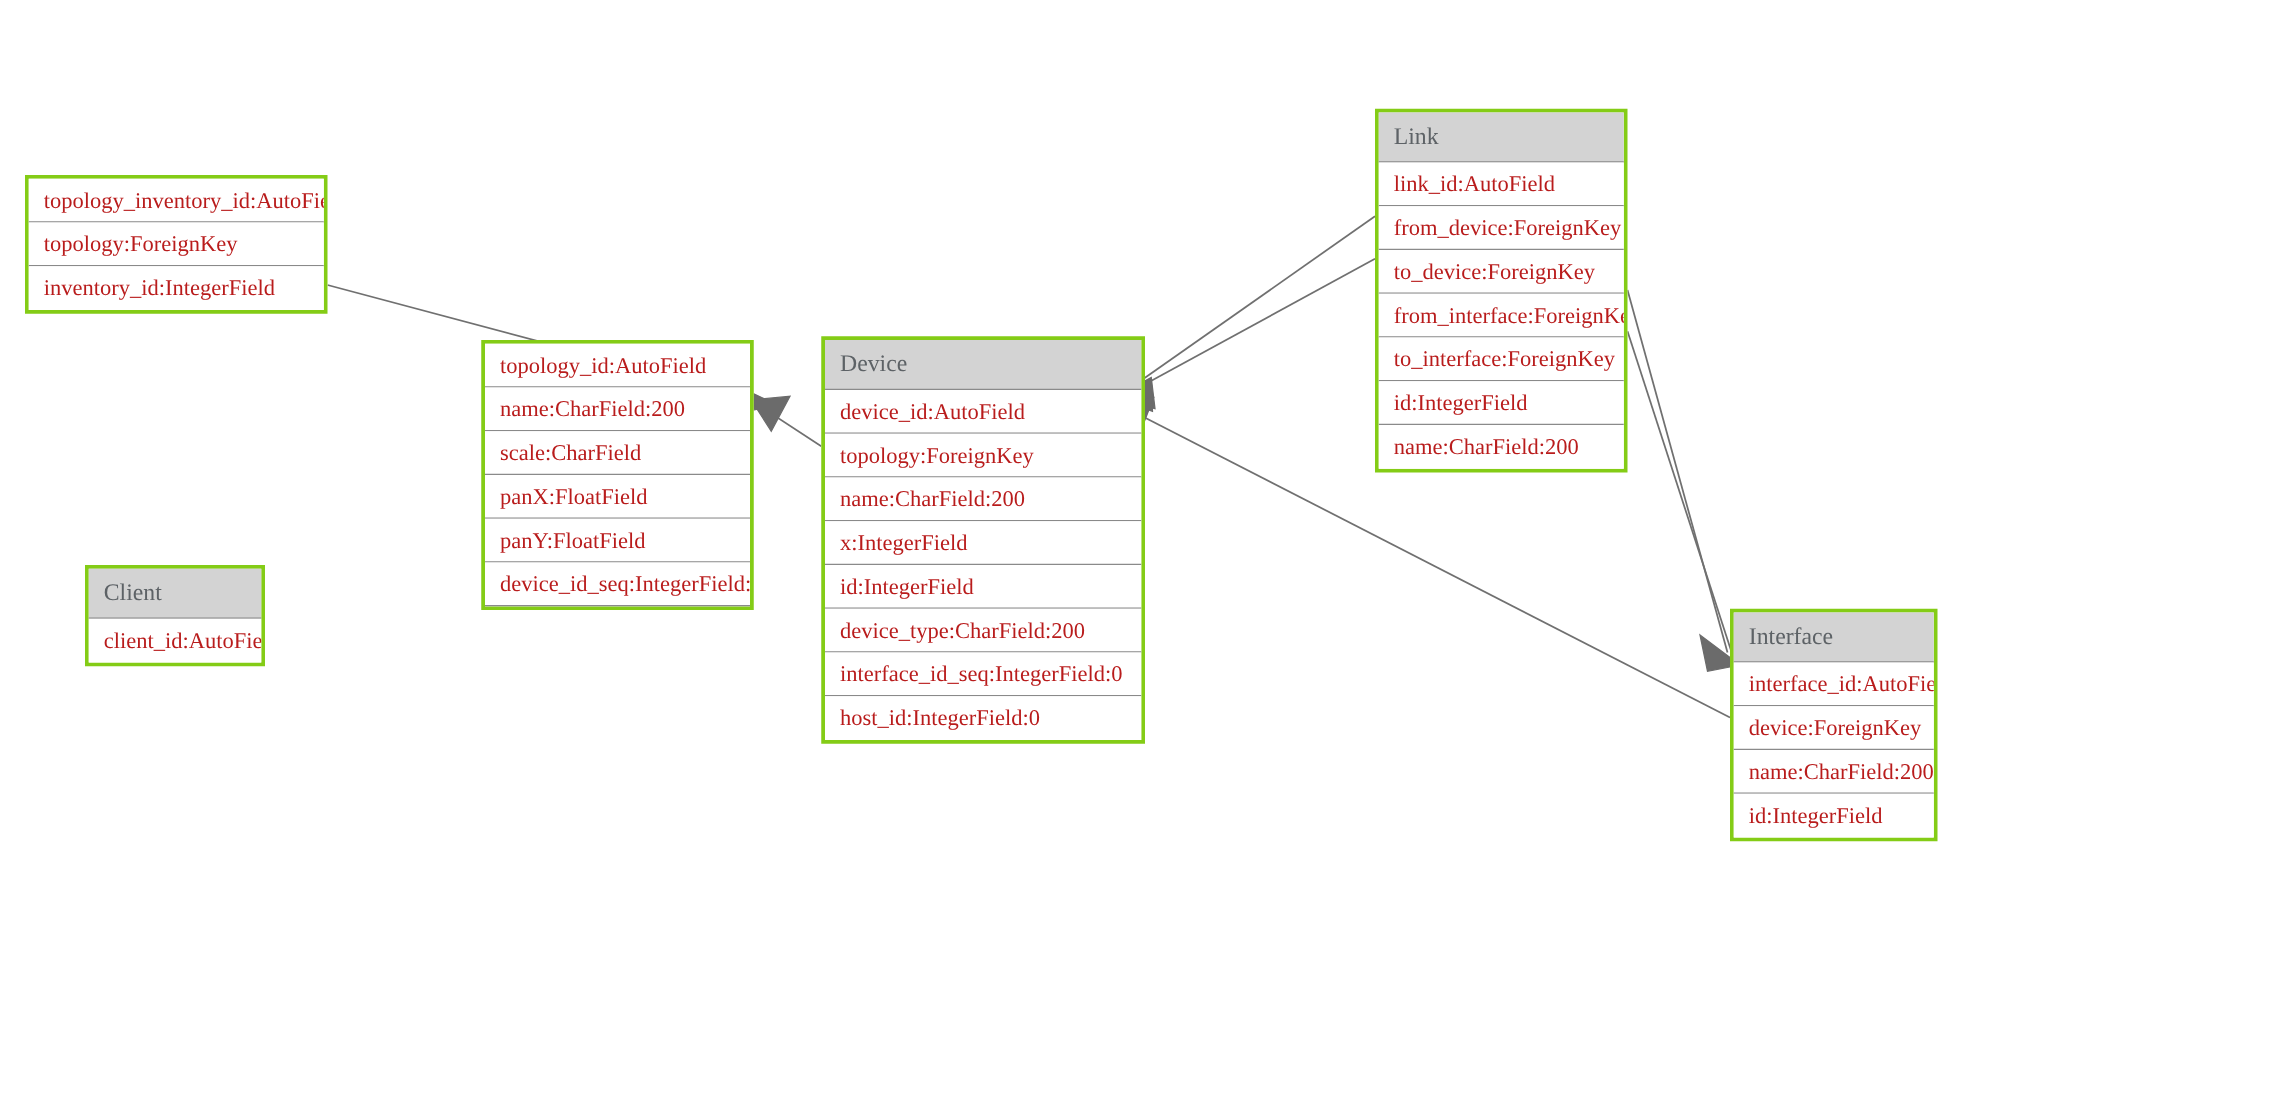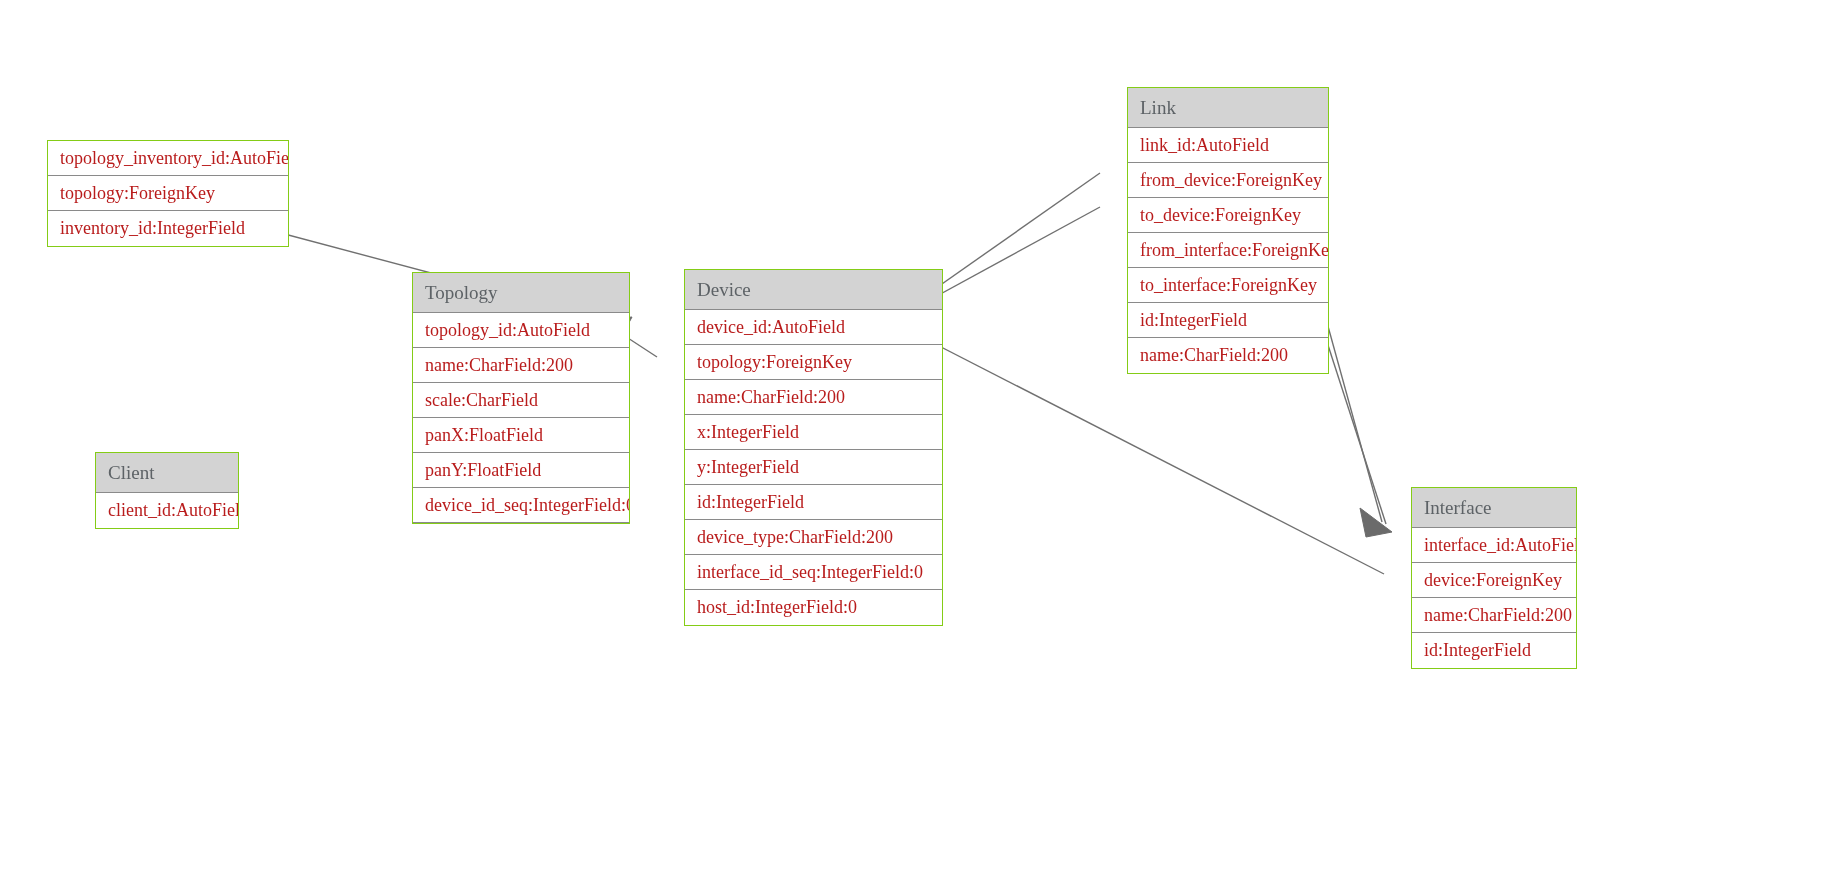--- a/index.html
+++ b/index.html
@@ -25,23 +25,22 @@
     position: absolute;
     left: 0;
     top: 0;
     width: 1824px;
     height: 874px;
     pointer-events: none;
   }
   .entity {
     position: absolute;
     box-sizing: border-box;
-    border: 1px solid #84cc16;
+    border: 3px solid #84cc16;
     background: #ffffff;
-    margin-left: 27px;
   }
   .entity-header {
     box-sizing: border-box;
     background: #d3d3d3;
     border-bottom: 1px solid #8a8a8a;
     color: #5d6266;
     font-size: 19px;
     line-height: 40px;
     height: 40px;
     padding: 0 0 0 12px;
@@ -112,36 +111,34 @@
     <div class="entity-field">topology:ForeignKey</div>
     <div class="entity-field last">inventory_id:IntegerField</div>
   </div>
 
   <div class="entity" style="left:68px; top:452px; width:144px;">
     <div class="entity-header">Client</div>
     <div class="entity-field last">client_id:AutoField</div>
   </div>
 
   <div class="entity" style="left:385px; top:272px; width:218px;">
-    <div class="entity-header">Topology</div>
     <div class="entity-field">topology_id:AutoField</div>
     <div class="entity-field">name:CharField:200</div>
     <div class="entity-field">scale:CharField</div>
     <div class="entity-field">panX:FloatField</div>
     <div class="entity-field">panY:FloatField</div>
     <div class="entity-field">device_id_seq:IntegerField:0</div>
   </div>
 
   <div class="entity" style="left:657px; top:269px; width:259px;">
     <div class="entity-header">Device</div>
     <div class="entity-field">device_id:AutoField</div>
     <div class="entity-field">topology:ForeignKey</div>
     <div class="entity-field">name:CharField:200</div>
     <div class="entity-field">x:IntegerField</div>
-    <div class="entity-field">y:IntegerField</div>
     <div class="entity-field">id:IntegerField</div>
     <div class="entity-field">device_type:CharField:200</div>
     <div class="entity-field">interface_id_seq:IntegerField:0</div>
     <div class="entity-field last">host_id:IntegerField:0</div>
   </div>
 
   <div class="entity" style="left:1100px; top:87px; width:202px;">
     <div class="entity-header">Link</div>
     <div class="entity-field">link_id:AutoField</div>
     <div class="entity-field">from_device:ForeignKey</div>

